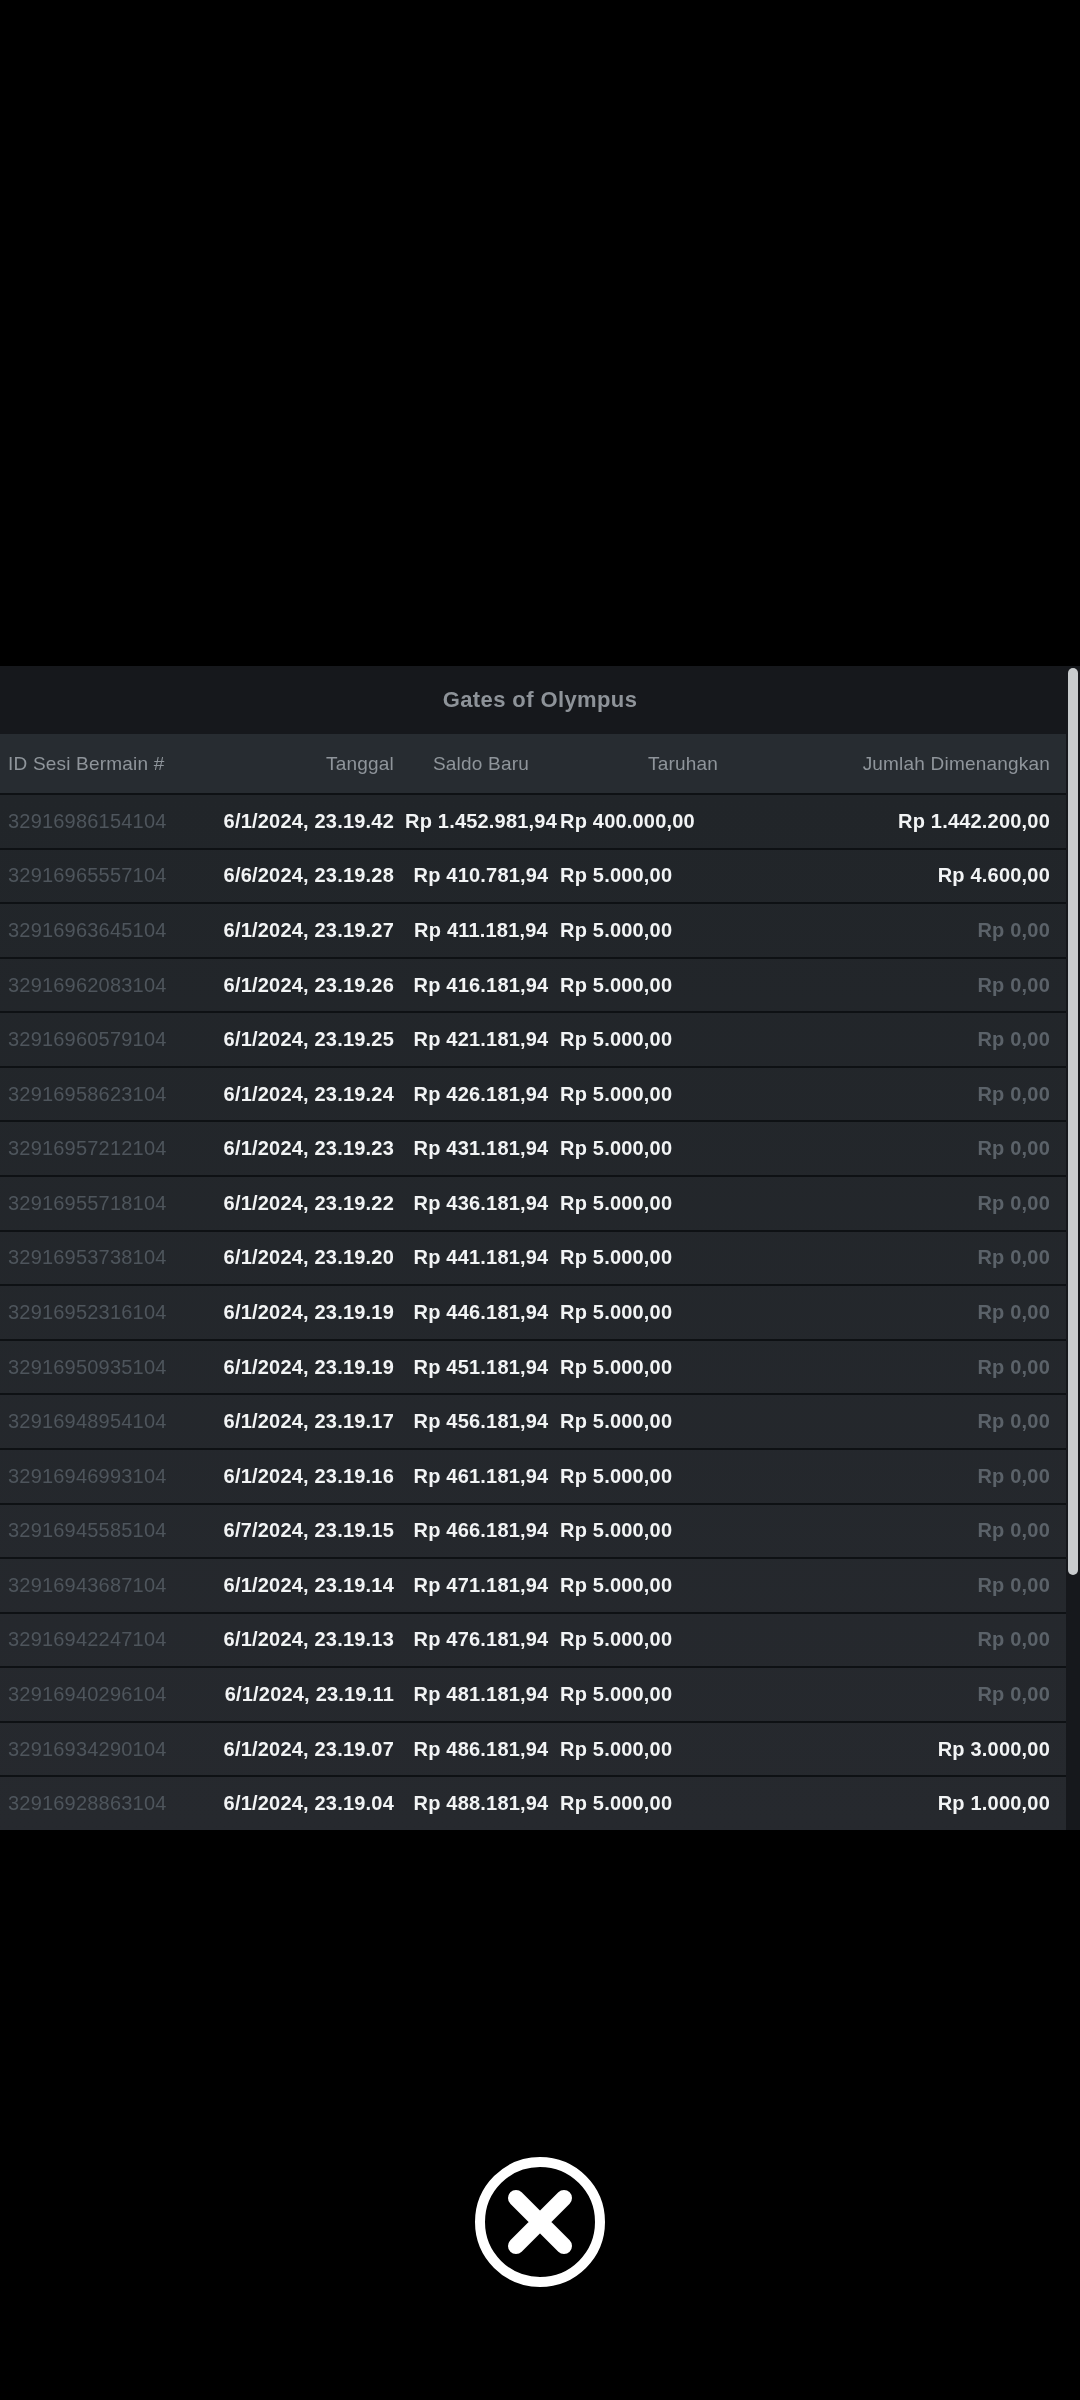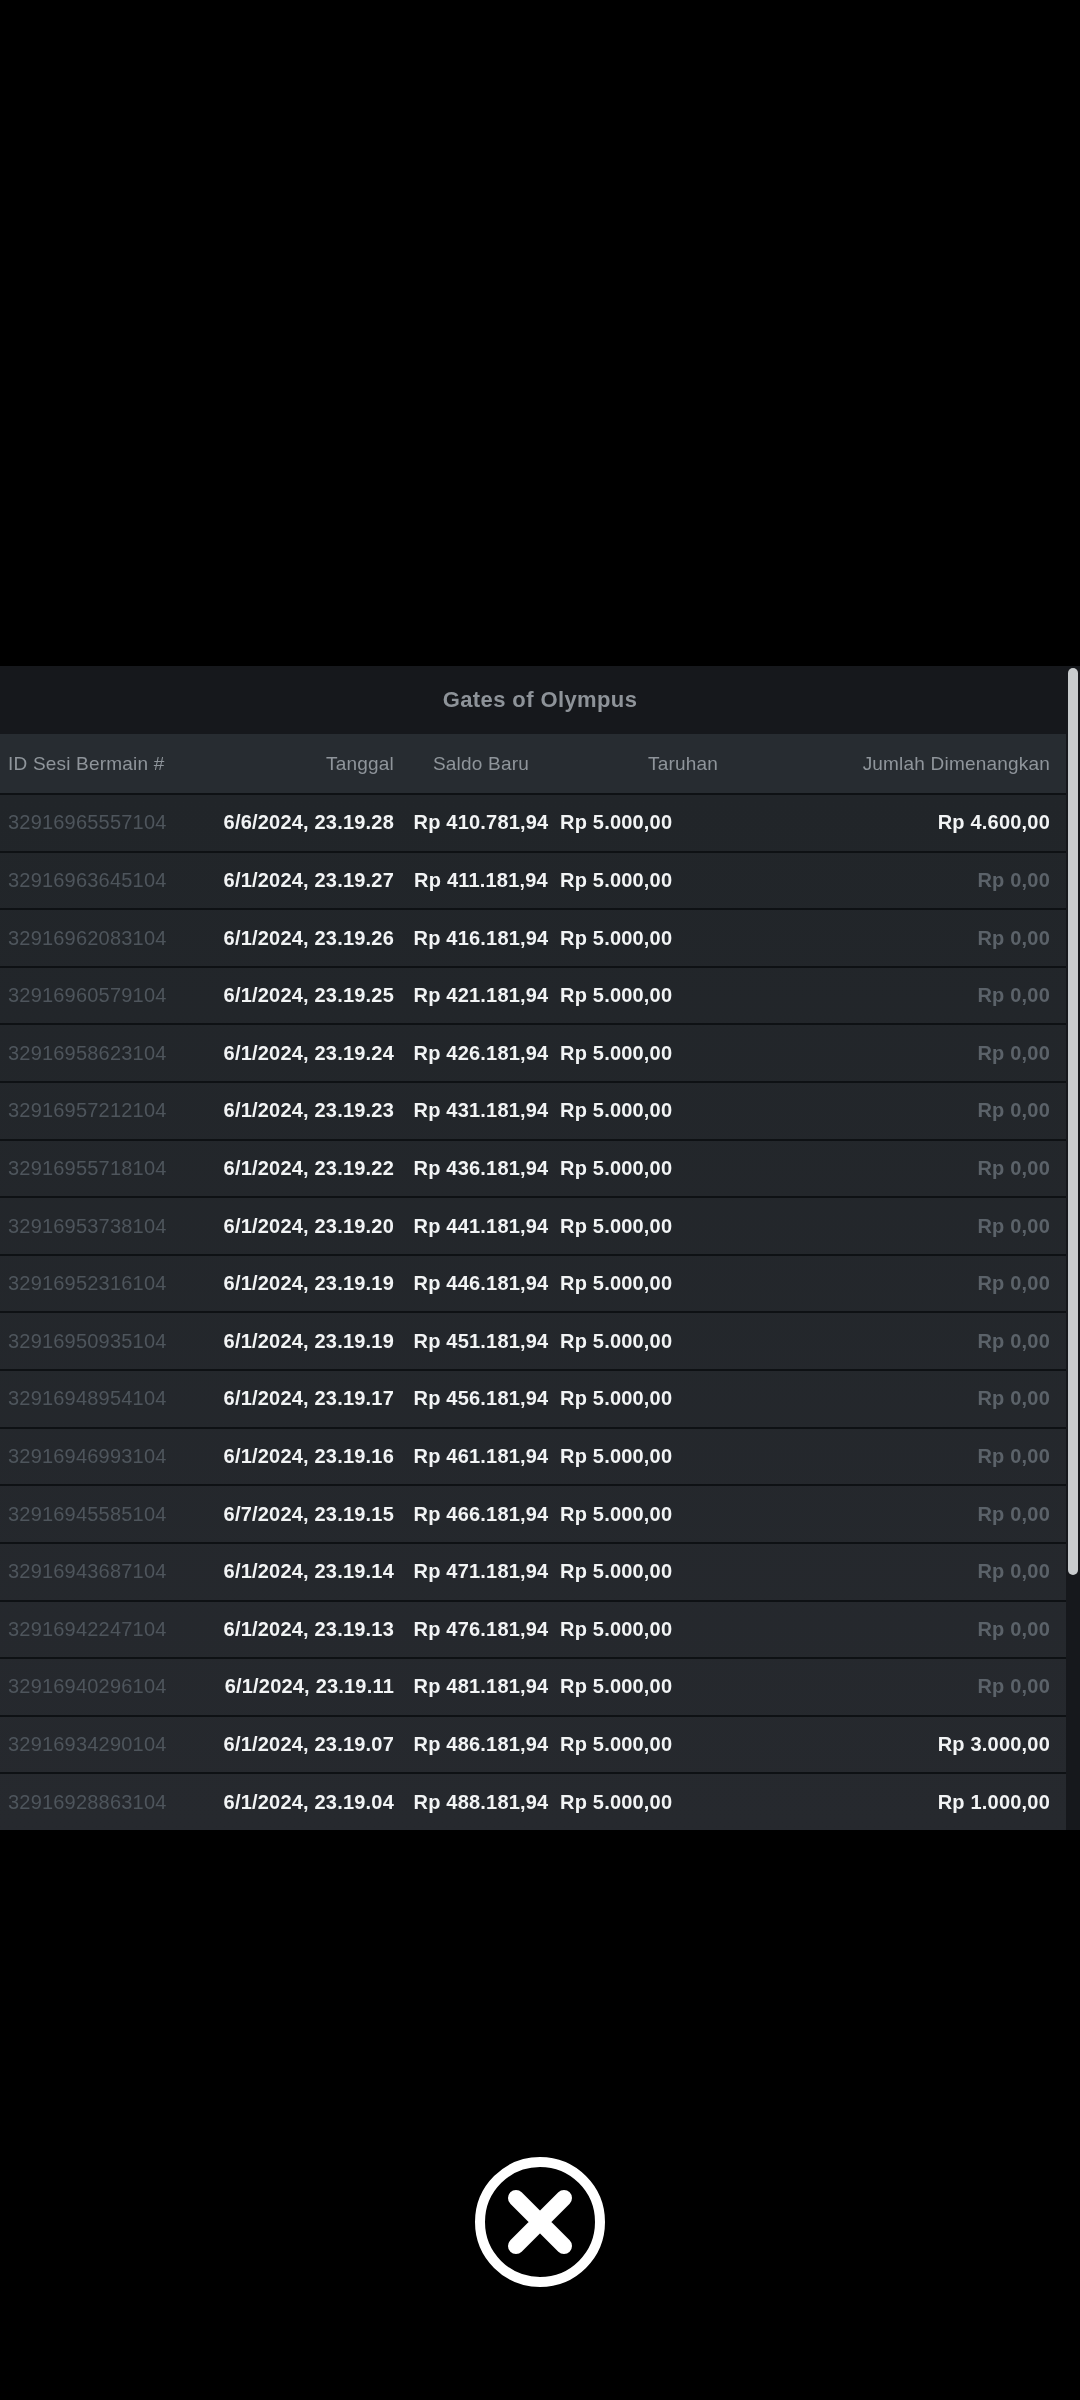--- a/index.html
+++ b/index.html
@@ -74,20 +74,27 @@
     <div class="table">
       <div class="thead">
         <div class="th c0">ID Sesi Bermain #</div>
         <div class="th c1">Tanggal</div>
         <div class="th c2">Saldo Baru</div>
         <div class="th c3">Taruhan</div>
         <div class="th c4">Jumlah Dimenangkan</div>
       </div>
       <div class="tbody">
           <div class="tr">
+            <div class="td c0 muted-id">32916986154104</div>
+            <div class="td c1">6/1/2024, 23.19.42</div>
+            <div class="td c2">Rp 1.452.981,94</div>
+            <div class="td c3">Rp 400.000,00</div>
+            <div class="td c4">Rp 1.442.200,00</div>
+          </div>
+          <div class="tr">
             <div class="td c0 muted-id">32916965557104</div>
             <div class="td c1">6/6/2024, 23.19.28</div>
             <div class="td c2">Rp 410.781,94</div>
             <div class="td c3">Rp 5.000,00</div>
             <div class="td c4">Rp 4.600,00</div>
           </div>
           <div class="tr">
             <div class="td c0 muted-id">32916963645104</div>
             <div class="td c1">6/1/2024, 23.19.27</div>
             <div class="td c2">Rp 411.181,94</div>

